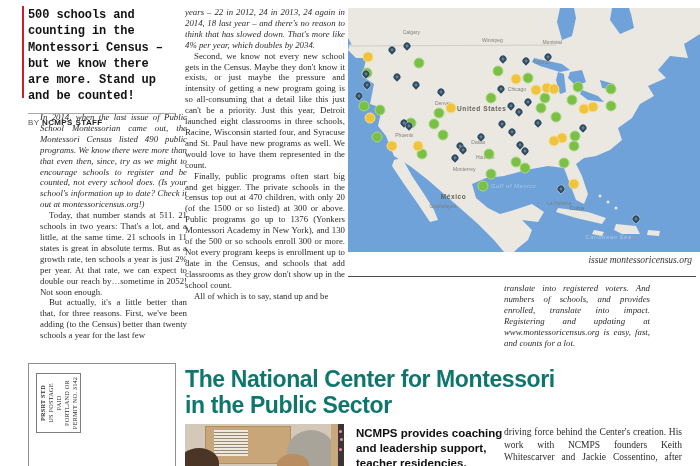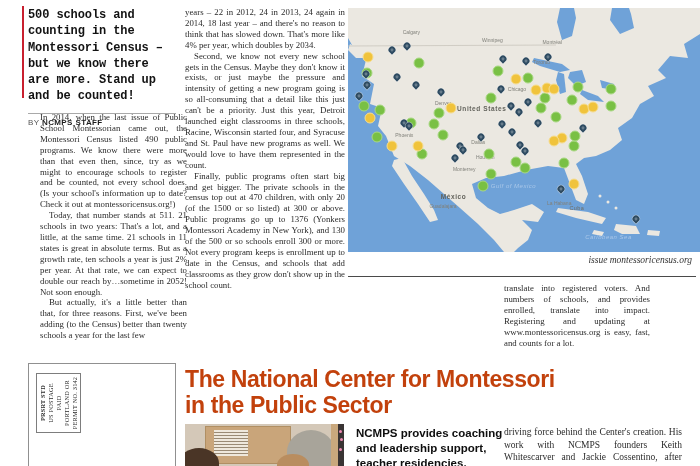--- a/index.html
+++ b/index.html
@@ -8,21 +8,21 @@
   
   .accent-bar{position:absolute;left:22px;top:6px;width:2px;height:92px;background:#c8202f;}
   .col1{position:absolute;left:28px;top:7px;width:148px;}
   .headline{font-family:Liberation Mono, monospace;font-weight:bold;font-size:12px;
             line-height:16.3px;color:#121212;letter-spacing:-0.1px;}
   .byline{margin-top:8px;border-top:1px solid #a9a9a9;padding-top:4px;
           font-family:"Liberation Sans",sans-serif;font-size:8px;letter-spacing:0.4px;color:#555;}
   .byline b{color:#1c1c1c;}
   .bodycol{font-size:8.8px;line-height:10.9px;text-align:justify;color:#2b2b2b;}
   .bodycol p{margin:0;text-indent:9px;}
-  .bodycol p:first-child{text-indent:0;}
+  .bodycol p:first-child{text-indent:0;font-style:italic;}
   .col1-body{position:absolute;left:40px;top:112px;width:147px;height:242px;overflow:hidden;}
   .col2-body{position:absolute;left:185px;top:7px;width:160px;height:351px;overflow:hidden;}
   .col3-body{position:absolute;left:348px;top:283px;width:146px;height:70px;overflow:hidden;}
   .col4-body{position:absolute;left:504px;top:283px;width:146px;height:70px;overflow:hidden;}
   
   .map{position:absolute;left:348px;top:8px;width:352px;height:244px;overflow:hidden;}
   .map svg{position:absolute;left:0;top:0;}
   .map-layer{position:absolute;left:0;top:0;width:100%;height:100%;}
   .pin{position:absolute;width:7px;height:7px;background:#2e4b61;border-radius:50% 50% 50% 0;
        transform:translate(-50%,-80%) rotate(-45deg);box-shadow:0 0 0 0.5px rgba(255,255,255,.55);}
@@ -43,21 +43,21 @@
   
   .mail-box{position:absolute;left:28px;top:363px;width:146px;height:120px;border:1px solid #909090;}
   .permit-box{position:absolute;left:7px;top:9px;width:43px;height:58px;border:1px solid #7d7d7d;}
   .permit-text{position:absolute;left:50%;top:50%;width:54px;
        transform:translate(-50%,-50%) rotate(-90deg);
        font-size:6.3px;line-height:8px;text-align:center;color:#2a2a2a;letter-spacing:0.2px;}
   .permit-text div:first-child{font-weight:bold;}
   
   .feature-title{position:absolute;left:185px;top:366px;width:500px;
        font-family:"Liberation Sans",sans-serif;font-weight:bold;font-size:23px;line-height:26px;
-       color:#c2410c;letter-spacing:-0.4px;}
+       color:#0f766e;letter-spacing:-0.4px;}
   .photo{position:absolute;left:185px;top:424px;width:159px;height:55px;background:#d4c8b8;overflow:hidden;}
   .photo div{position:absolute;}
   .ph-shelf{left:20px;top:2px;width:84px;height:36px;background:#c9a57a;border:1px solid #b08f63;}
   .ph-slots{left:8px;top:3px;width:34px;height:26px;background:#efe8dc;
       background-image:repeating-linear-gradient(180deg,#efe8dc 0 2px,#9a8a74 2px 3px);}
   .ph-gray{left:102px;top:6px;width:48px;height:44px;background:#a8a49a;border-radius:50% 50% 40% 40%;}
   .ph-head1{left:-6px;top:24px;width:40px;height:30px;background:#4a3526;border-radius:50% 50% 30% 30%;}
   .ph-head2{left:92px;top:30px;width:32px;height:22px;background:#b98d5f;border-radius:50% 50% 35% 35%;}
   .ph-cab{left:146px;top:0;width:8px;height:55px;background:#c9a87d;}
   .ph-dark{left:153px;top:0;width:6px;height:55px;background:#3a3434;}
@@ -83,20 +83,21 @@
 
   <div class="bodycol col1-body">
       <p>In 2014, when the last issue of Public School Montessorian came out, the Montessori Census listed 490 public programs. We know there were more than that even then, since, try as we might to encourage schools to register and be counted, not every school does. (Is your school's information up to date? Check it out at montessoricensus.org!)</p>
       <p>Today, that number stands at 511. 21 schools in two years: That's a lot, and a little, at the same time. 21 schools in 11 states is great in absolute terms. But as a growth rate, ten schools a year is just 2% per year. At that rate, we can expect to double our reach by…sometime in 2052! Not soon enough.</p>
       <p>But actually, it's a little better than that, for three reasons. First, we've been adding (to the Census) better than twenty schools a year for the last few</p>
     </div>
   <div class="bodycol col2-body">
       <p>years – 22 in 2012, 24 in 2013, 24 again in 2014, 18 last year – and there's no reason to think that has slowed down. That's more like 4% per year, which doubles by 2034.</p>
       <p>Second, we know not every new school gets in the Census. Maybe they don't know it exists, or just maybe the pressure and intensity of getting a new program going is so all-consuming that a detail like this just can't be a priority. Just this year, Detroit launched eight classrooms in three schools, Racine, Wisconsin started four, and Syracuse and St. Paul have new programs as well. We would love to have them represented in the count.</p>
       <p>Finally, public programs often start big and get bigger. The private schools in the census top out at 470 children, with only 20 (of the 1500 or so listed) at 300 or above. Public programs go up to 1376 (Yonkers Montessori Academy in New York), and 130 of the 500 or so schools enroll 300 or more. Not every program keeps is enrollment up to date in the Census, and schools that add classrooms as they grow don't show up in the school count.</p>
+      <p>All of which is to say, stand up and be</p>
     </div>
 
   <div class="map">
     <svg width="352" height="244" viewBox="0 0 352 244">
       <rect x="0" y="0" width="352" height="244" fill="#6fa2d8"></rect>
 
       <path fill="#ebe8e1" d="M0,0 L212,0 L209,14 L214,32 L224,28 L228,10 L226,0 L264,0 L262,12 L272,26 L286,20 L283,6 L281,0 L352,0 L352,26 L336,36 L340,50 L322,48 L310,62 L318,70 L300,78 L306,88 L292,96 L284,110 L270,120 L274,132 L262,142 L248,148 L236,150 L228,156 L234,168 L240,186 L236,196 L228,192 L222,176 L216,160 L200,158 L178,162 L156,168 L138,170 L124,176 L128,190 L140,200 L152,206 L166,202 L184,196 L196,204 L190,214 L174,212 L184,222 L180,232 L170,240 L166,244 L156,244 L146,232 L130,216 L112,200 L96,186 L80,172 L62,158 L46,148 L38,128 L30,118 L34,100 L22,96 L26,76 L14,68 L18,52 L8,44 L0,30 Z"></path>
 
       <path fill="#ebe8e1" d="M46,152 L54,150 L64,168 L76,186 L86,202 L90,212 L82,214 L70,196 L56,176 L44,158 Z"></path>
 

